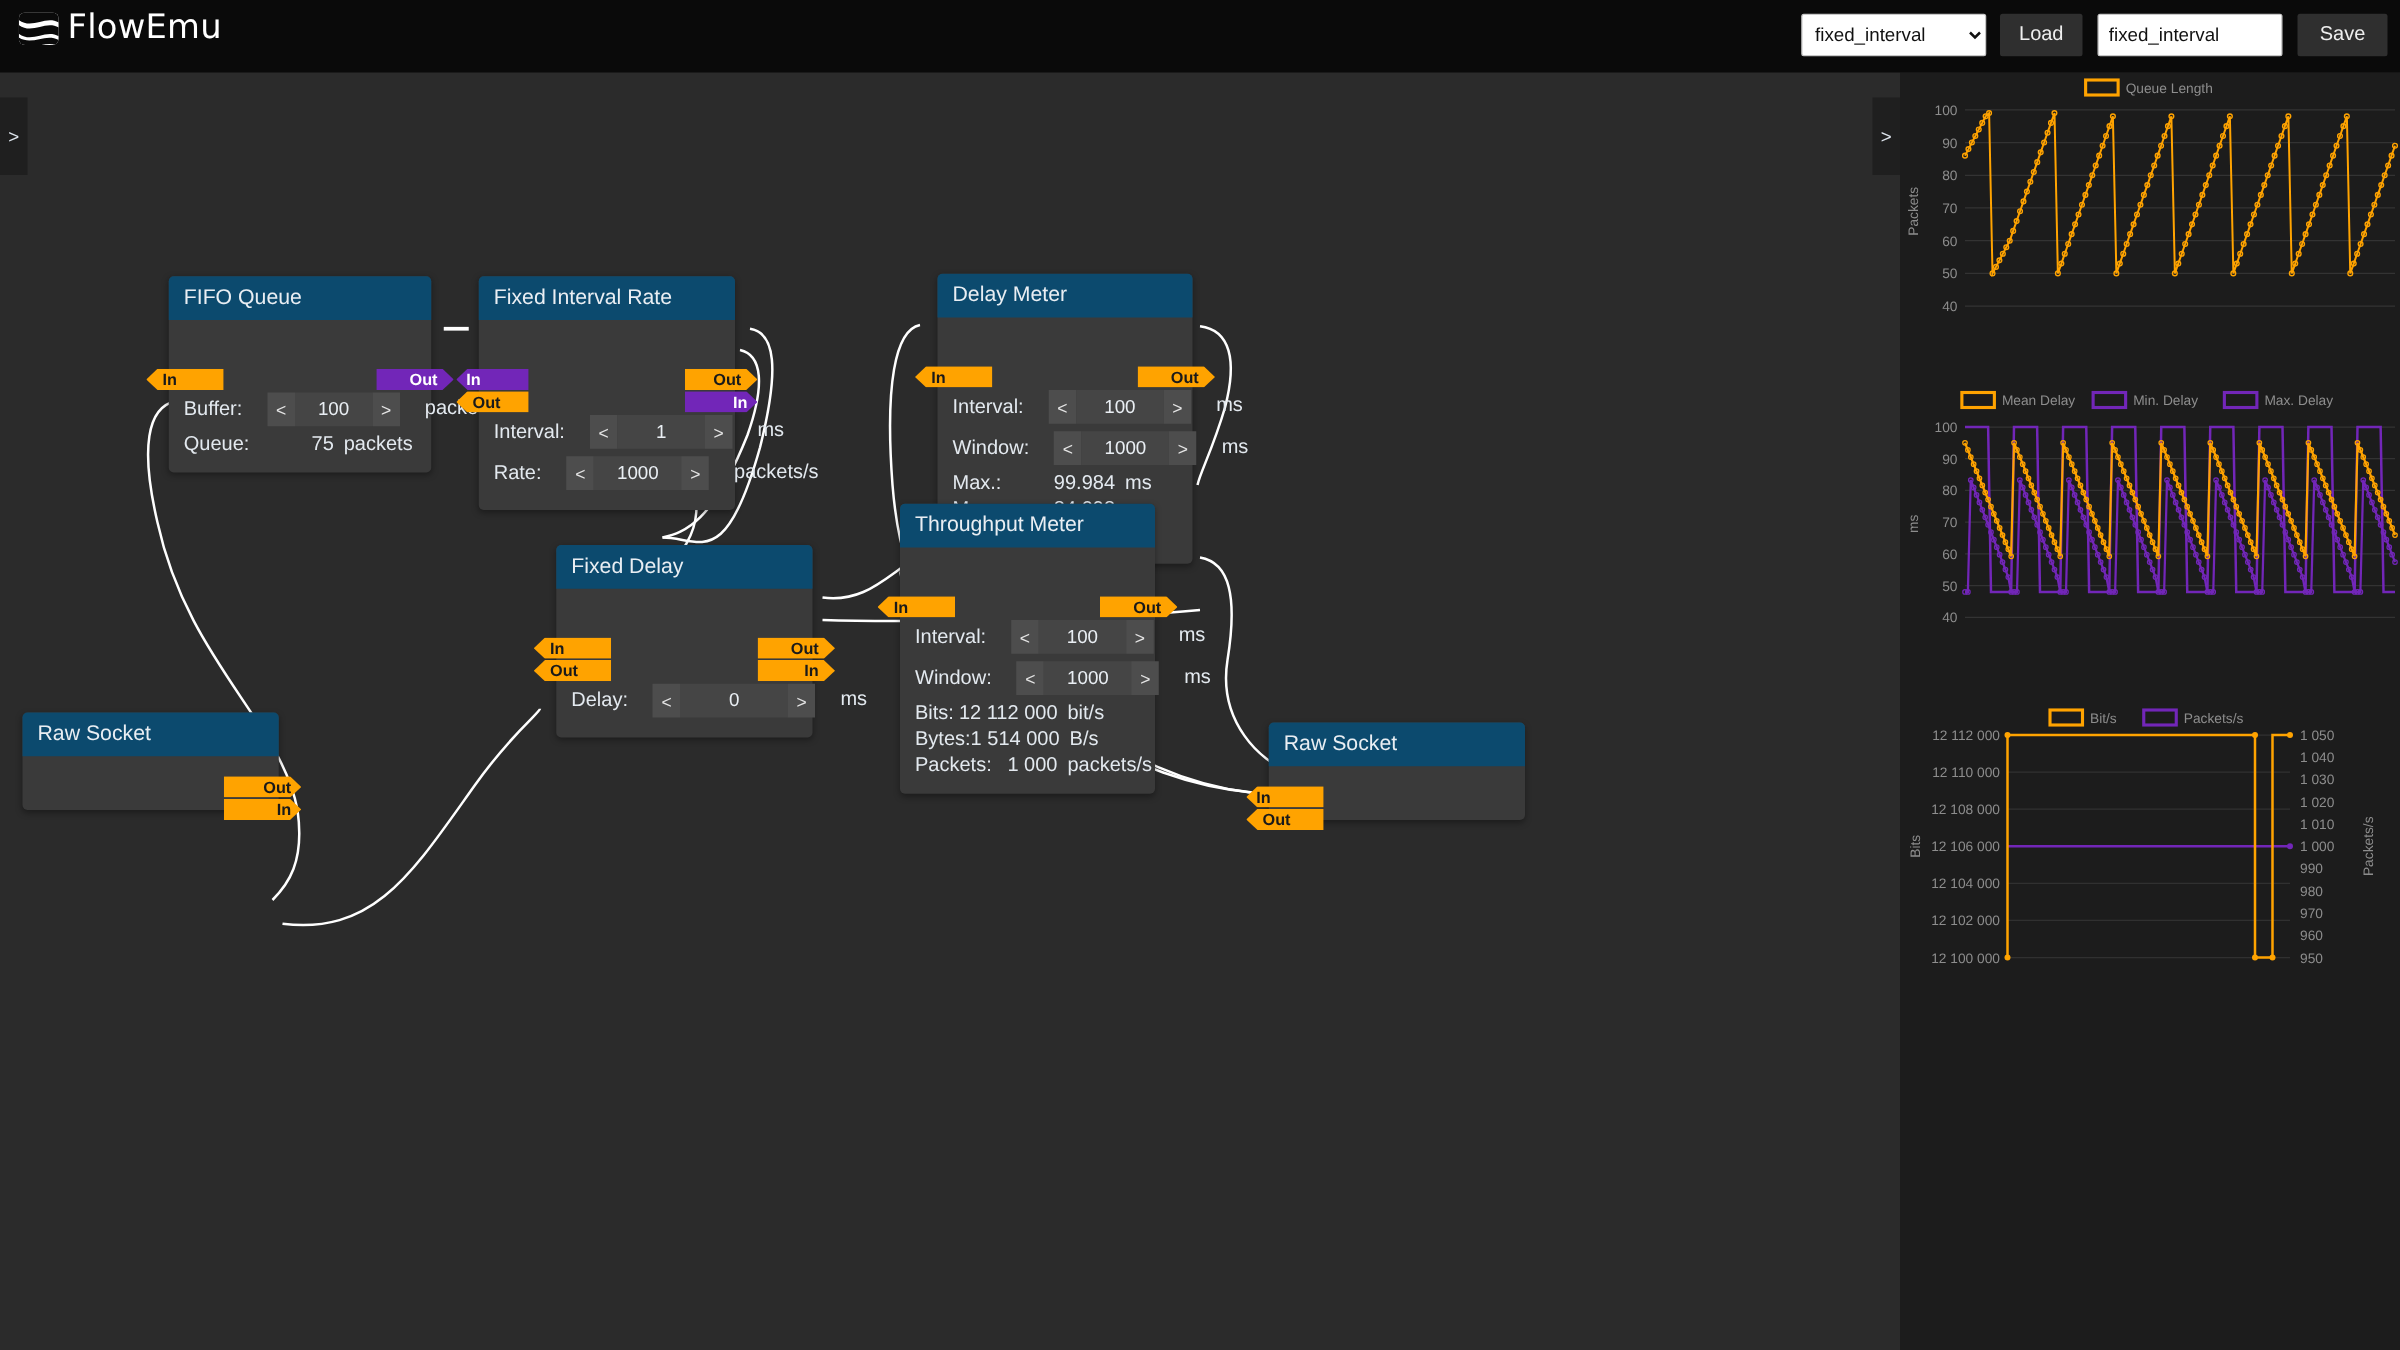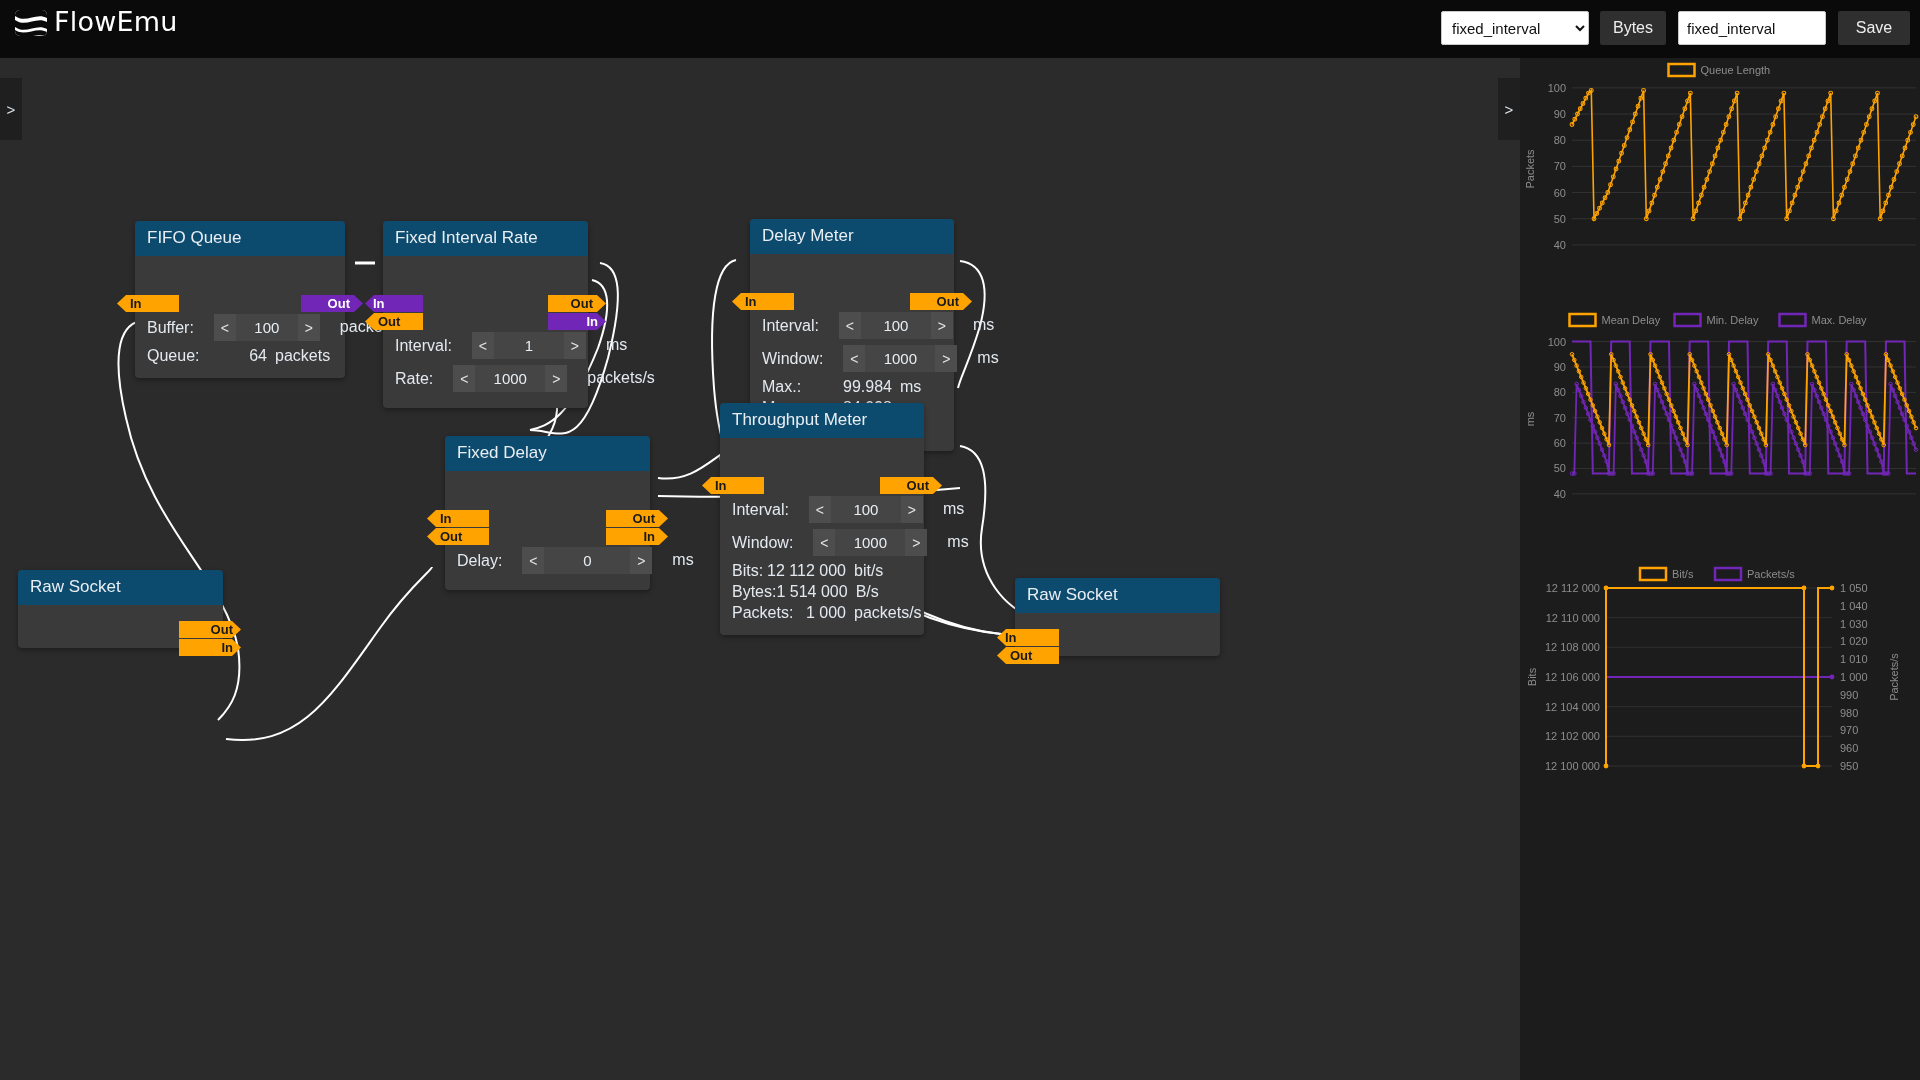--- a/index.html
+++ b/index.html
@@ -127,21 +127,21 @@
           <path d="M1 30 C 12 36, 22 25, 33 31 L33 26 C22 20, 12 31, 1 24 Z" fill="#0a0a0a"></path>
         </g>
       </svg>
     </span>
     <span id="logo-text">FlowEmu</span>
   </div>
 
   <select class="tb-select tb-right" style="left:1441px;">
     <option>fixed_interval</option>
   </select>
-  <button class="tb-btn tb-right" style="left:1600px; width:66px;">Bytes</button>
+  <button class="tb-btn tb-right" style="left:1600px; width:66px;">Load</button>
   <input class="tb-input tb-right" style="left: 1678px;" value="fixed_interval">
   <button class="tb-btn tb-right" style="left:1838px; width:72px;">Save</button>
 </div>
 
 <div id="canvas">
 
   <svg id="edges">
     <g fill="none" stroke="#ffffff" stroke-width="2">
 
       <path d="M 140 263 C 118 268, 112 300, 126 360 C 150 470, 225 520, 238 590 C 244 632, 230 650, 218 662"></path>
@@ -189,21 +189,21 @@
           <span class="row-label">Buffer:</span>
           <span class="spin">
             <span class="spin-btn">&lt;</span>
             <span class="spin-val">100</span>
             <span class="spin-btn">&gt;</span>
           </span>
           <span class="row-unit">packets</span>
         </div>
         <div class="stat-row">
           <span class="stat-label">Queue:</span>
-          <span class="stat-val">64</span>
+          <span class="stat-val">75</span>
           <span class="stat-unit">packets</span>
         </div>
       </div>
     </div>
   </div>
 
   <div class="node" style="left:383px; top:163px; width:205px;">
     <div class="node-title">Fixed Interval Rate</div>
     <div class="node-body">
       <div class="ports">

